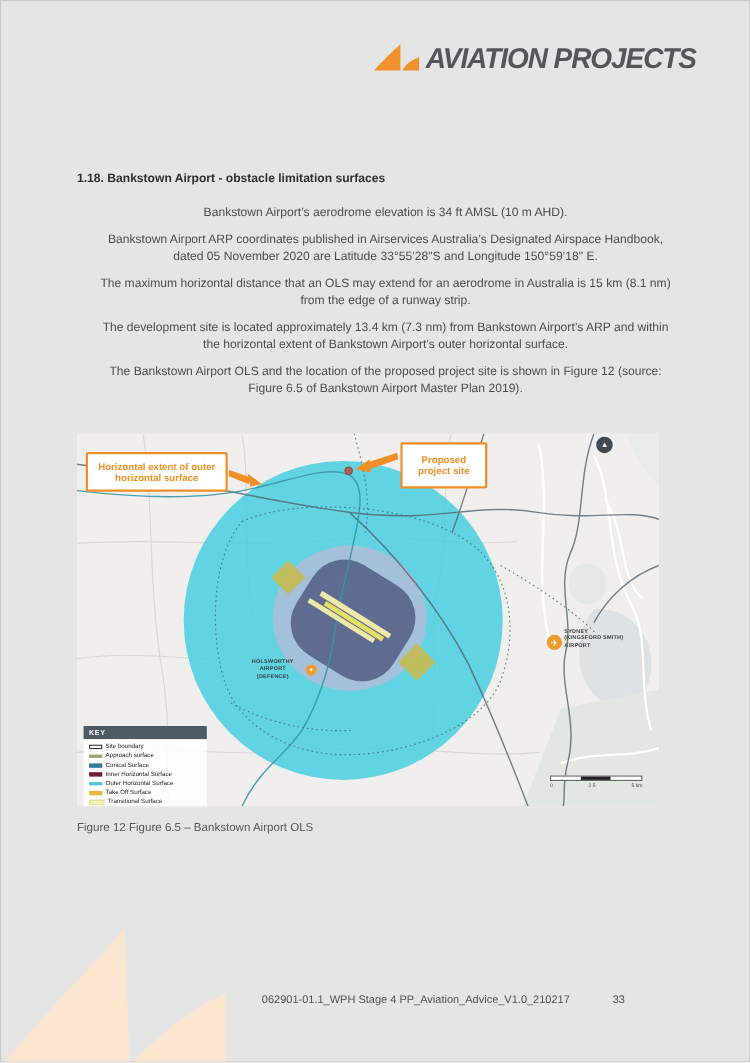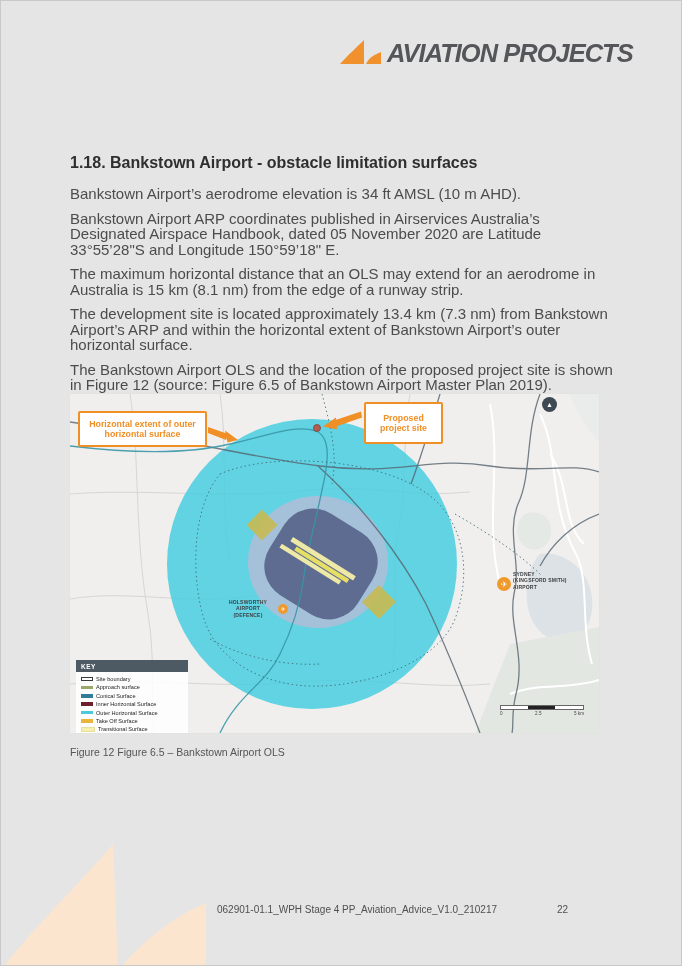--- a/index.html
+++ b/index.html
@@ -11,22 +11,22 @@
   
   .logo{position:absolute;top:38px;left:336px;display:flex;align-items:flex-end;}
   .logo-mark{width:46px;height:28px;}
   .logo-text{
     font-size:26px;font-weight:700;font-style:italic;color:#54565a;
     letter-spacing:-1px;line-height:28px;margin-left:4px;white-space:nowrap;
     transform:scaleX(0.98);transform-origin:left bottom;
   }
   
   .content{position:absolute;left:69px;top:155px;width:545px;color:#4c4c4c;}
-  .section-heading{font-size:16px;font-weight:700;color:#2f2f2f;margin:0 0 17px 0;line-height:13px;}
-  .content p{font-size:15px;line-height:15.5px;margin:0 0 9px 0;}
+  .section-heading{font-size:11px;font-weight:700;color:#2f2f2f;margin:0 0 17px 0;line-height:13px;}
+  .content p{font-size:11px;line-height:15.5px;margin:0 0 9px 16px;text-align:center;}
   
   .map{position:absolute;left:68px;top:392px;width:529px;height:339px;background:#f0efee;border:1px solid #e3e3e1;box-sizing:content-box;overflow:hidden;}
   .map svg{position:absolute;left:0;top:0;}
   .callout{
     position:absolute;background:#fff;border:2.5px solid #ef8f25;border-radius:2px;
     color:#ef8f25;font-weight:700;font-size:8.8px;line-height:10.5px;text-align:center;
     display:flex;align-items:center;justify-content:center;box-sizing:border-box;
   }
   .callout-outer{left:8px;top:17px;width:129px;height:36px;padding:2px 4px;}
   .callout-site{left:294px;top:8px;width:79px;height:36px;padding:19px 8px;}
@@ -54,21 +54,21 @@
   .north{position:absolute;left:472px;top:3px;width:15px;height:15px;border-radius:50%;
     background:#3e4953;color:#fff;display:flex;align-items:center;justify-content:center;font-size:7px;line-height:15px;}
   
   .scalebar{position:absolute;left:430px;top:311px;width:84px;}
   .scale-track{position:relative;height:4.5px;background:#fff;border:0.8px solid #666;box-sizing:border-box;}
   .scale-black{position:absolute;left:27px;top:0;width:27px;height:100%;background:#222;}
   .scale-labels{display:flex;justify-content:space-between;font-size:4.6px;color:#444;margin-top:1px;}
   
   .caption{position:absolute;left:69px;top:745px;font-size:10.5px;color:#555;}
   .footer{position:absolute;left:0;top:903px;width:682px;font-size:10px;color:#4f4f4f;}
-  .footer .doc-ref{position:absolute;left:216px;white-space:nowrap;text-align:center;}
+  .footer .doc-ref{position:absolute;left:237px;white-space:nowrap;text-align:center;}
   .footer .page-num{position:absolute;left:556px;}
   .watermark{position:absolute;left:0;top:838px;width:240px;height:128px;}
 </style>
 </head>
 <body>
 
 <div class="page">
 
   <svg class="watermark" viewBox="0 0 240 128">
     <path d="M112,5 L117,128 L2,128 C45,75 85,38 112,5 Z" fill="#fce5cf"></path>
@@ -220,16 +220,16 @@
         <span>2.5</span>
         <span>5 km</span>
       </div>
     </div>
   </div>
 
   <div class="caption">Figure 12 Figure 6.5 – Bankstown Airport OLS</div>
 
   <div class="footer">
     <span class="doc-ref">062901-01.1_WPH Stage 4 PP_Aviation_Advice_V1.0_210217</span>
-    <span class="page-num">22</span>
+    <span class="page-num">33</span>
   </div>
 
 </div>
 
 </body></html>

